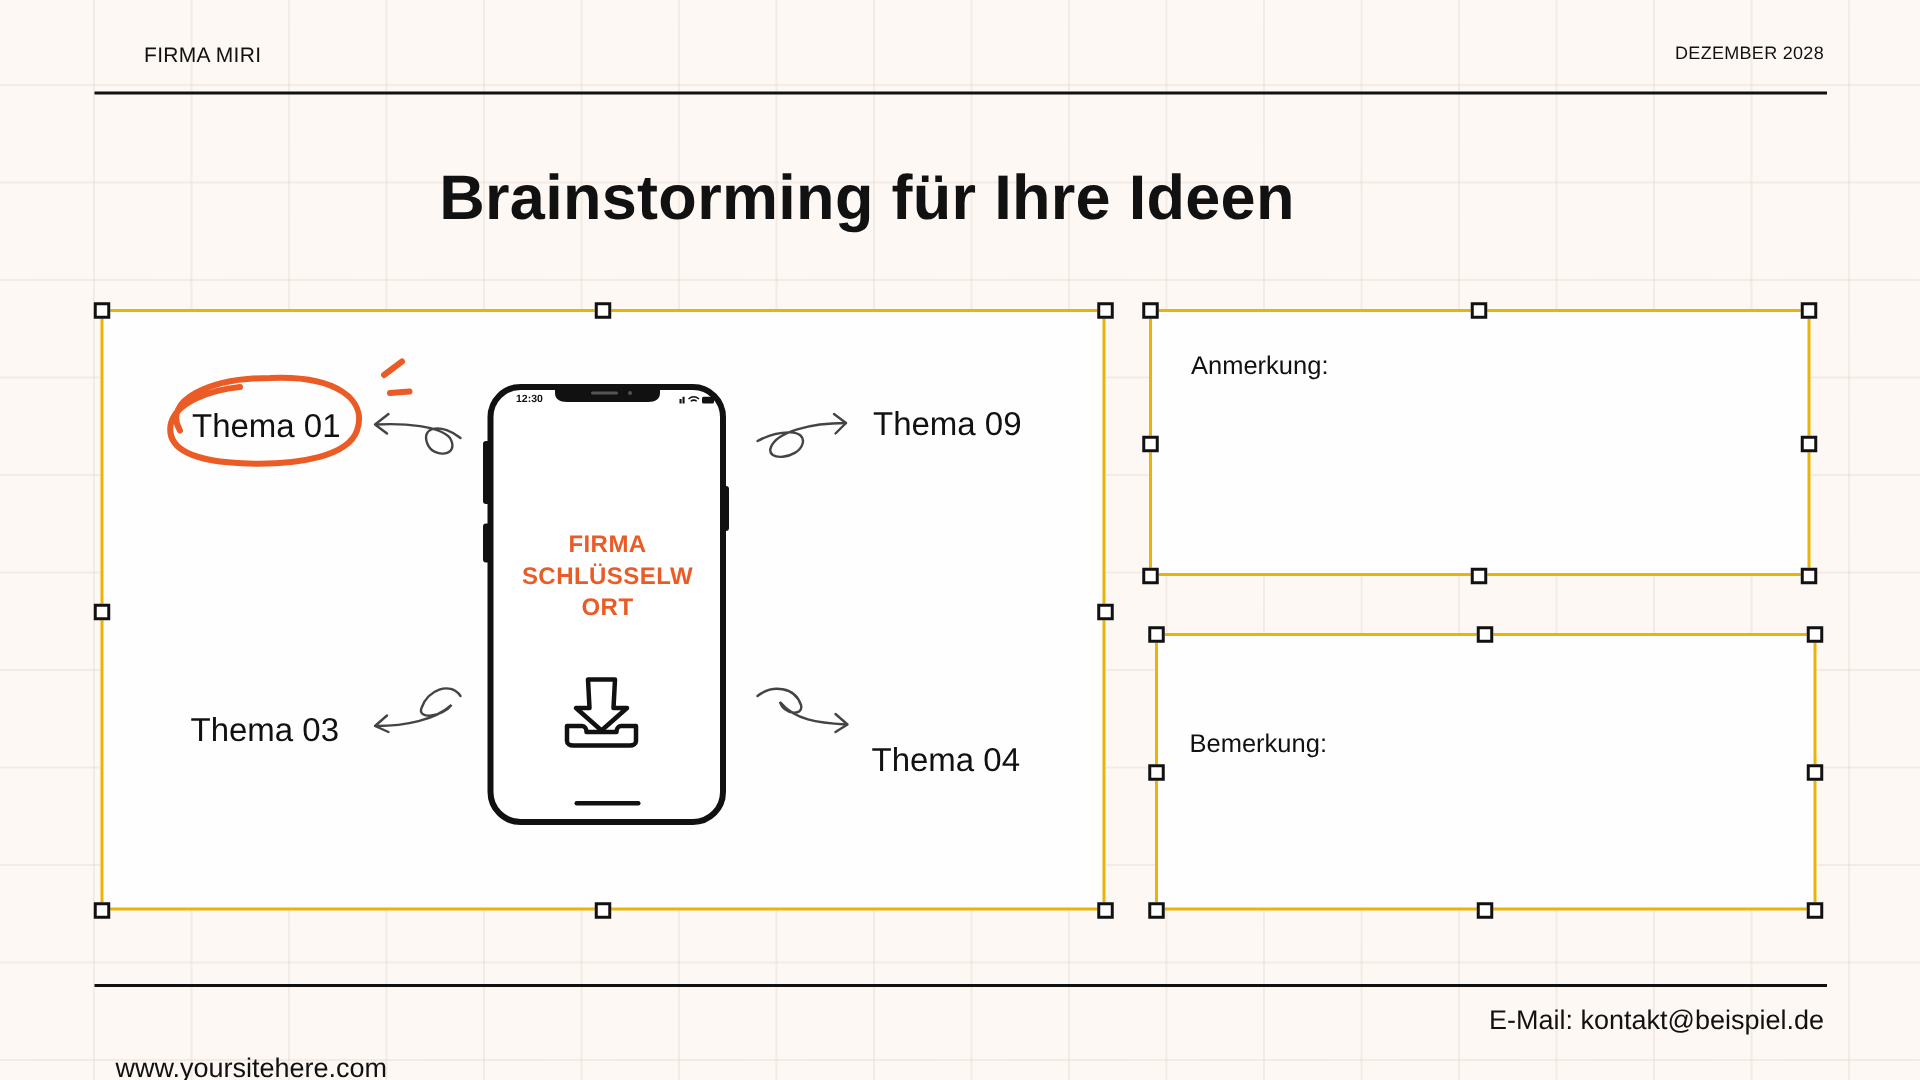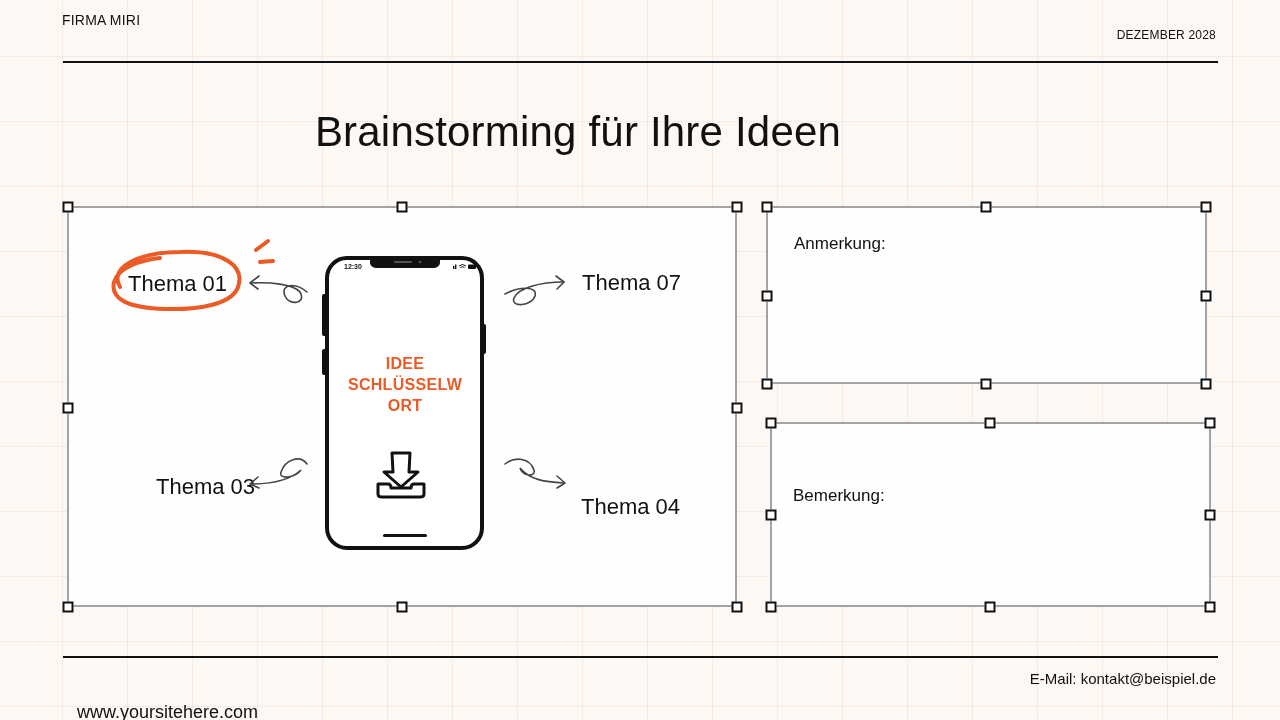--- a/index.html
+++ b/index.html
@@ -9,28 +9,28 @@
     font-family: "Liberation Sans", "DejaVu Sans", sans-serif;
     color: #111;
     background-color: #fdf8f3;
     background-image:
       linear-gradient(to right, rgba(225,212,200,0.35) 1px, transparent 1px),
       linear-gradient(to bottom, rgba(225,212,200,0.35) 1px, transparent 1px);
     background-size: 65px 65px;
     background-position: -3px 56px;
   }
   .abs { position: absolute; }
-  .header-left { left: 62px; top: 12px; font-size: 14px; letter-spacing: 0.2px; }
+  .header-left { left: 62px; top: 28px; font-size: 14px; letter-spacing: 0.2px; padding-left: 34px; }
   .header-right { right: 64px; top: 28px; font-size: 12px; letter-spacing: 0.2px; }
   .rule { height: 2px; background: #111; left: 63px; width: 1155px; }
-  .title { left: 0; width: 1156px; top: 108px; text-align: center; font-size: 42px; font-weight: 400; letter-spacing: 0.2px; }
+  .title { left: 0; width: 1156px; top: 108px; text-align: center; font-size: 42px; font-weight: 700; letter-spacing: 0.2px; }
   .footer-left { left: 77px; top: 670px; font-size: 18px; margin-top: 32px; }
-  .footer-right { right: 64px; top: 670px; font-size: 15px; }
+  .footer-right { right: 64px; top: 670px; font-size: 18px; }
 
-  .frame { border: 2px solid #a3a3a3; background: #fefefe; text-decoration: underline; }
+  .frame { border: 2px solid #eab308; background: #fefefe; text-decoration: underline; }
   .handle { position: absolute; width: 11px; height: 11px; border: 2px solid #111; background: #fff; transform: translate(-50%, -50%); }
 
   .thema { font-size: 22px; font-weight: 500; }
   .idea { font-size: 16px; font-weight: 700; color: #ea5b25; text-align: center; line-height: 21px; letter-spacing: 0.3px; }
   .note-label { font-size: 17px; }
   .phone-time { font-size: 7px; font-weight: 700; }
 </style>
 </head>
 <body>
 
@@ -51,22 +51,22 @@
   <span class="handle" style="left:668px; top:399px;"></span>
 </div>
 
 <svg class="abs" style="left:100px; top:232px;" width="190" height="90">
   <path d="M20 55 C 8 35, 40 20, 80 20 C 125 18, 145 35, 138 55 C 132 72, 100 78, 65 77 C 30 76, 10 68, 14 50 C 18 36, 40 28, 60 26" fill="none" stroke="#ea5b25" stroke-width="4" stroke-linecap="round"></path>
   <path d="M156 18 L 168 9" stroke="#ea5b25" stroke-width="4" stroke-linecap="round"></path>
   <path d="M160 30 L 173 29" stroke="#ea5b25" stroke-width="4" stroke-linecap="round"></path>
 </svg>
 
 <div class="abs thema" style="left:128px; top:271px;">Thema 01</div>
-<div class="abs thema" style="left:582px; top:270px;">Thema 07</div>
-<div class="abs thema" style="left:127px; top:474px;margin-left:29px;">Thema 03</div>
+<div class="abs thema" style="left:582px; top:270px;">Thema 09</div>
+<div class="abs thema" style="left:127px; top:474px;">Thema 03</div>
 <div class="abs thema" style="left:581px; top:494px;">Thema 04</div>
 
 <svg class="abs" style="left:245px; top:270px;" width="70" height="40">
   <path d="M62 22 C 50 12, 35 14, 40 26 C 44 36, 62 34, 55 22 C 48 14, 25 12, 6 13" fill="none" stroke="#444" stroke-width="1.6" stroke-linecap="round"></path>
   <path d="M14 6 L 5 13 L 13 19" fill="none" stroke="#444" stroke-width="1.6" stroke-linecap="round" stroke-linejoin="round"></path>
 </svg>
 <svg class="abs" style="left:500px; top:272px;" width="70" height="40">
   <path d="M5 22 C 20 14, 38 14, 35 24 C 32 34, 10 36, 14 26 C 18 16, 40 10, 64 10" fill="none" stroke="#444" stroke-width="1.6" stroke-linecap="round"></path>
   <path d="M56 4 L 64 10 L 57 17" fill="none" stroke="#444" stroke-width="1.6" stroke-linecap="round" stroke-linejoin="round"></path>
 </svg>
@@ -94,21 +94,21 @@
   <rect x="135" y="12" width="1.4" height="3" fill="#111"></rect>
   <rect x="137" y="10.5" width="1.4" height="4.5" fill="#111"></rect>
   <path d="M141 12 Q 144.5 9, 148 12 M 142.5 13.5 Q 144.5 12, 146.5 13.5" fill="none" stroke="#111" stroke-width="1"></path>
   <rect x="150" y="10.5" width="8" height="4.5" rx="1" fill="#111"></rect>
 
   <rect x="65" y="280" width="44" height="3" rx="1.5" fill="#111"></rect>
 </svg>
 <div class="abs phone-time" style="left:344px; top:263px;">12:30</div>
 
 <div class="abs idea" style="left:328px; top:353px; width:154px;">
-  <div>IDEE</div>
+  <div>FIRMA</div>
   <div>SCHLÜSSELW</div>
   <div>ORT</div>
 </div>
 
 <svg class="abs" style="left:368px; top:450px;" width="66" height="54">
   <path d="M24 3 L 42 3 L 41 22 L 50 22 L 33 37 L 16 22 L 25 22 Z" fill="none" stroke="#111" stroke-width="3" stroke-linejoin="round"></path>
   <path d="M10 34 L 10 44 C 10 46, 12 47, 14 47 L 52 47 C 54 47, 56 46, 56 44 L 56 34 L 46 34 C 44 34, 43 36, 43 38 L 23 38 C 23 36, 22 34, 20 34 Z" fill="none" stroke="#111" stroke-width="3" stroke-linejoin="round"></path>
 </svg>
 
 <div class="abs frame" style="left:766px; top:206px; width:441px; height:178px;">

